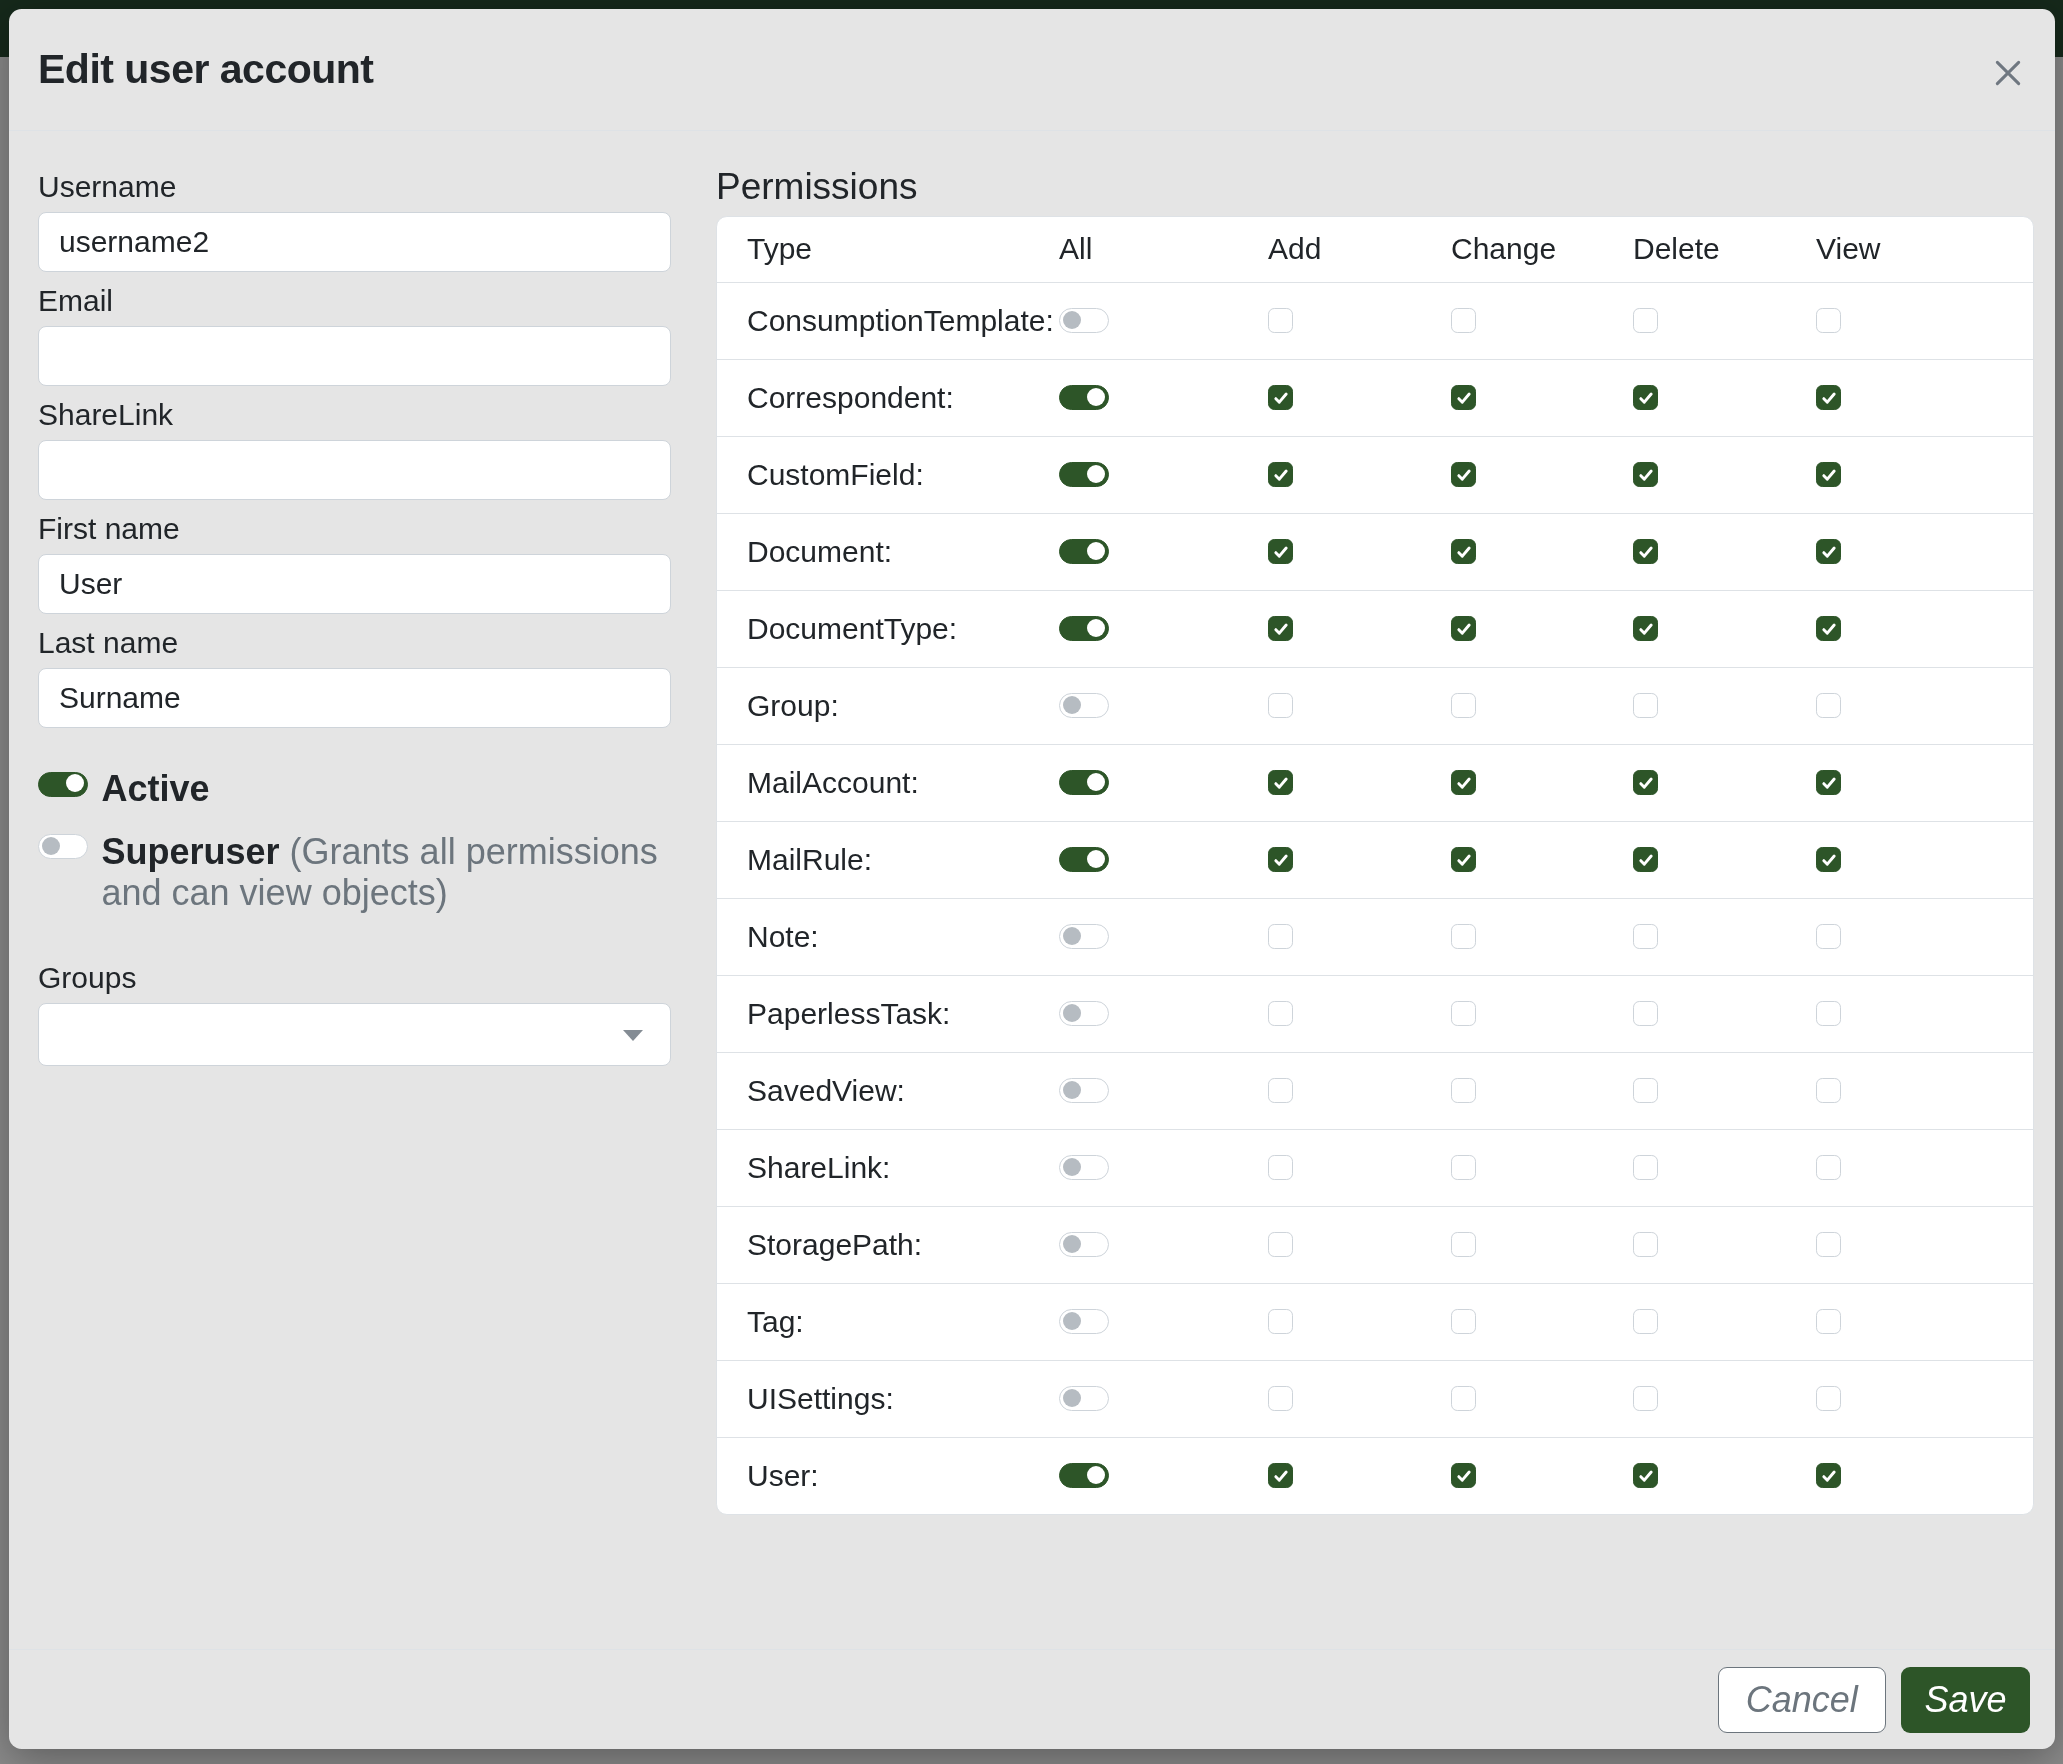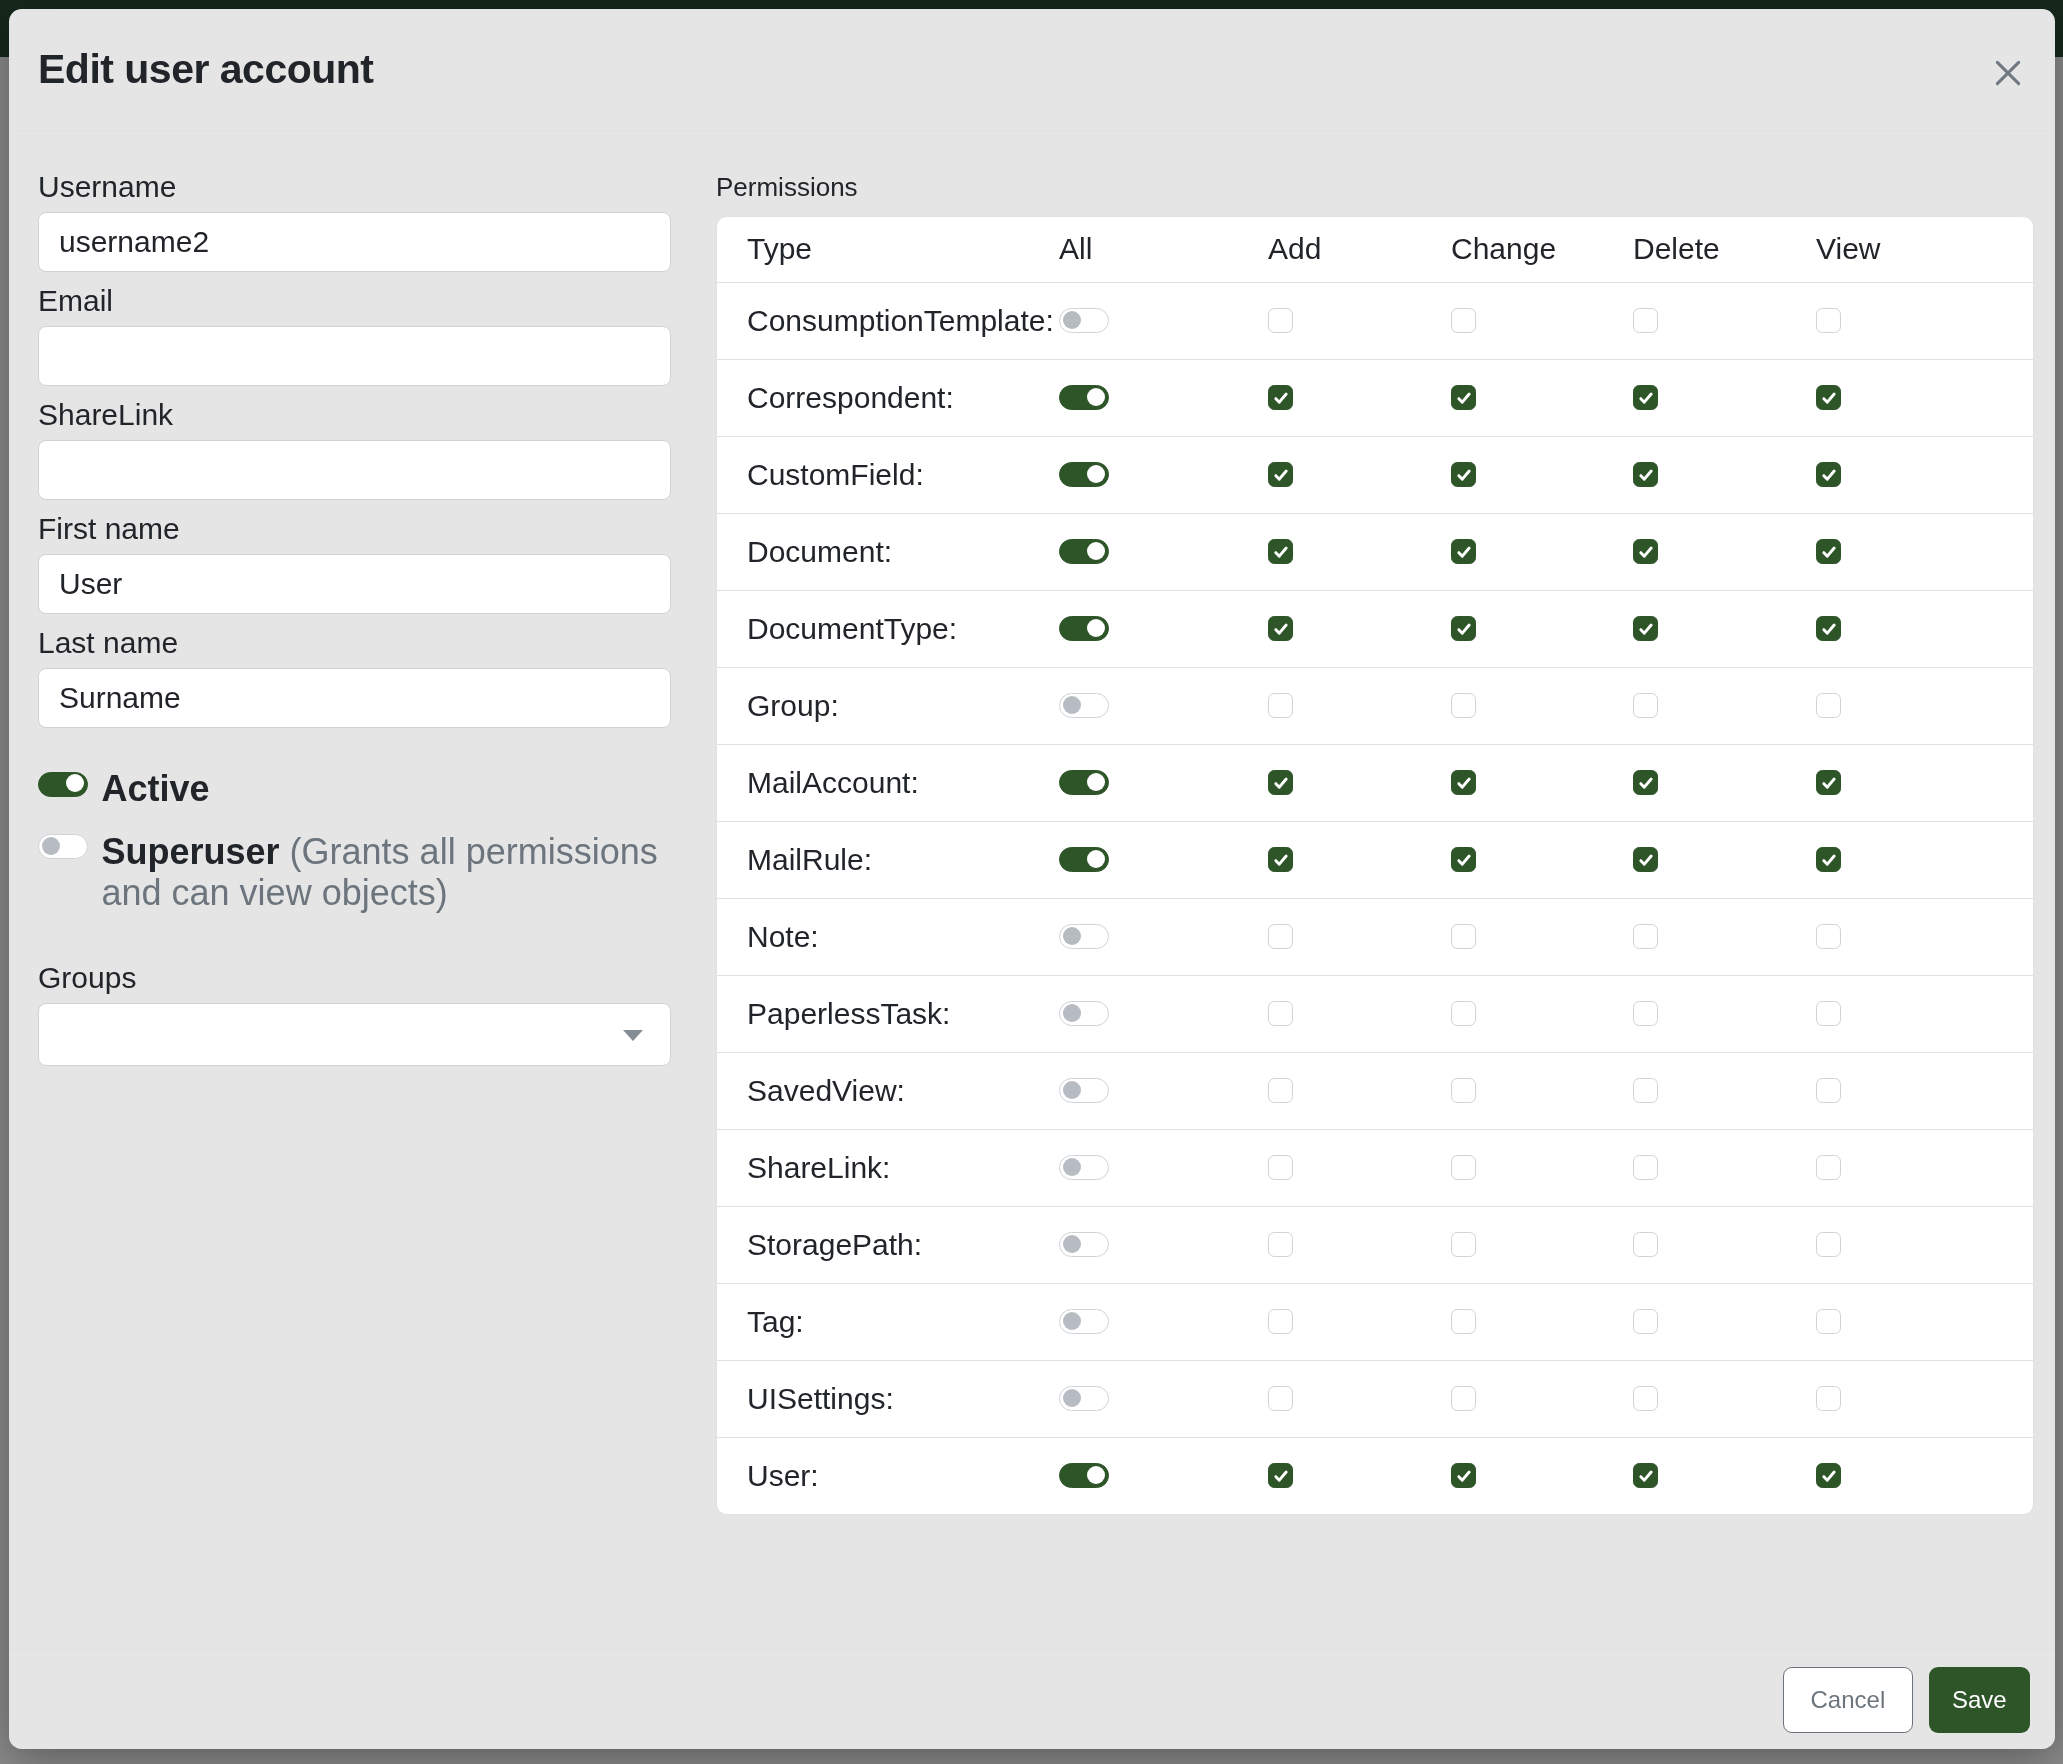--- a/index.html
+++ b/index.html
@@ -74,21 +74,21 @@
     position:relative;width:100%;height:63px;border:1.8px solid var(--input-border);
     border-radius:8px;background:#fff;cursor:pointer;
   }
   .select-caret{
     position:absolute;right:27px;top:26px;width:0;height:0;
     border-left:10px solid transparent;border-right:10px solid transparent;
     border-top:11.7px solid #848c94;
   }
 
   
-  .perm-label{font-size:26px;line-height:34px;margin-bottom:11.7px;}
+  .perm-label{font-size:37px;line-height:34px;margin-bottom:11.7px;}
   .perm-table{
     border:1.8px solid var(--border-subtle);border-radius:10.8px;overflow:hidden;
     background:#fff;width:1319px;max-width:100%;
   }
   .perm-row, .perm-head{
     display:grid;
     grid-template-columns:342px 209px 183px 182px 183px 1fr;
     align-items:center;
   }
   .perm-head{height:65px;font-size:30px;}
@@ -101,21 +101,21 @@
   .checkbox.checked{background:var(--green);border-color:var(--green);}
   .checkbox svg{width:18px;height:18px;display:block;}
 
   
   .modal-footer{
     height:100px;flex:none;border-top:1.8px solid var(--border-subtle);
     display:flex;align-items:center;justify-content:flex-end;gap:15.3px;padding:0 25px;
   }
   .btn{
     height:66px;border-radius:9px;font-family:"Liberation Sans",sans-serif;
-    font-size:24px;cursor:pointer;display:inline-flex;align-items:center;justify-content:center;
+    font-size:36px;cursor:pointer;display:inline-flex;align-items:center;justify-content:center;font-style:italic;
   }
   .btn-cancel{
     background:#fff;color:var(--muted);border:1.8px solid var(--muted);padding:0 27px;
   }
   .btn-save{
     background:var(--green);color:#fff;border:none;padding:0 23.4px;
   }
 </style>
 </head>
 <body>

